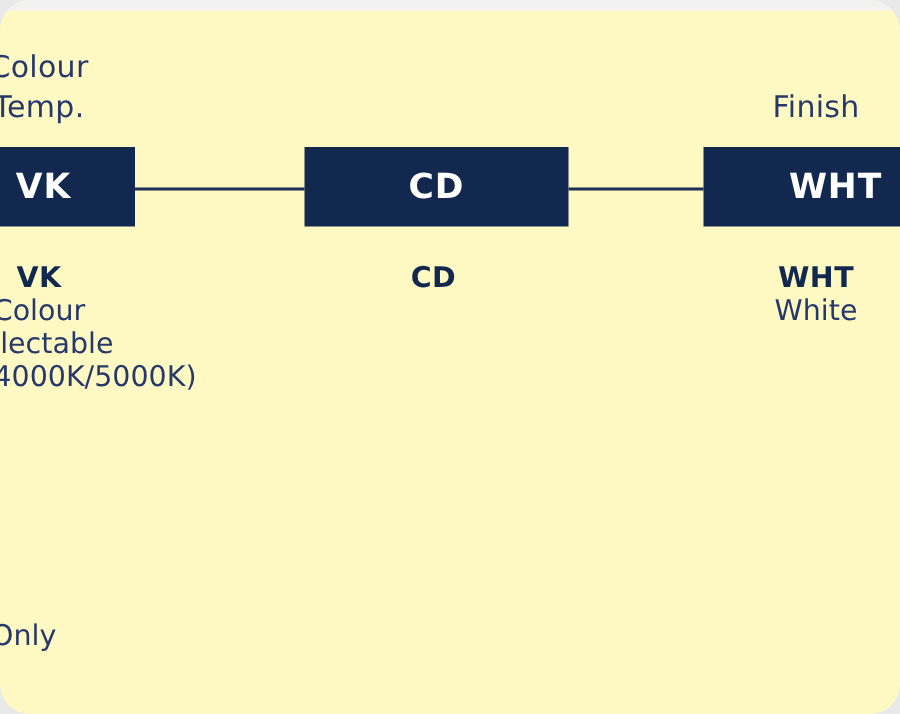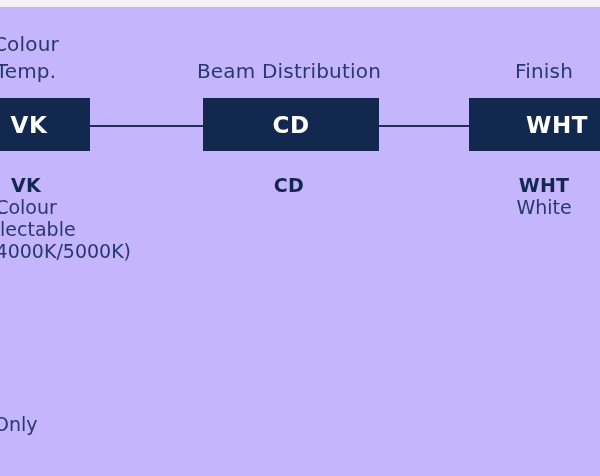--- a/index.html
+++ b/index.html
@@ -5,22 +5,23 @@
   html, body {
     margin: 0;
     padding: 0;
     background: #e9e9ea;
     font-family: "DejaVu Sans", "Liberation Sans", sans-serif;
   }
   .canvas {
     position: relative;
     width: 600px;
     height: 476px;
-    background: #c4b5fd;
+    background: #fef9c3;
     overflow: hidden;
+    border-radius: 20px;
   }
   .top-strip {
     position: absolute;
     left: 0; top: 0;
     width: 600px; height: 7px;
     background: #f2f2f3;
   }
   .heading {
     position: absolute;
     width: 300px;
@@ -97,21 +98,20 @@
 </style>
 </head>
 <body>
 
 <div class="canvas">
 
   <div class="top-strip"></div>
 
   <div class="heading h1">Colour
 Temp.</div>
-  <div class="heading h2">Beam Distribution</div>
   <div class="heading h3">Finish</div>
 
   <div class="box b1">
     <span class="box-label">VK</span>
   </div>
   <div class="connector c1"></div>
   <div class="box b2">
     <span class="box-label">CD</span>
   </div>
   <div class="connector c2"></div>

